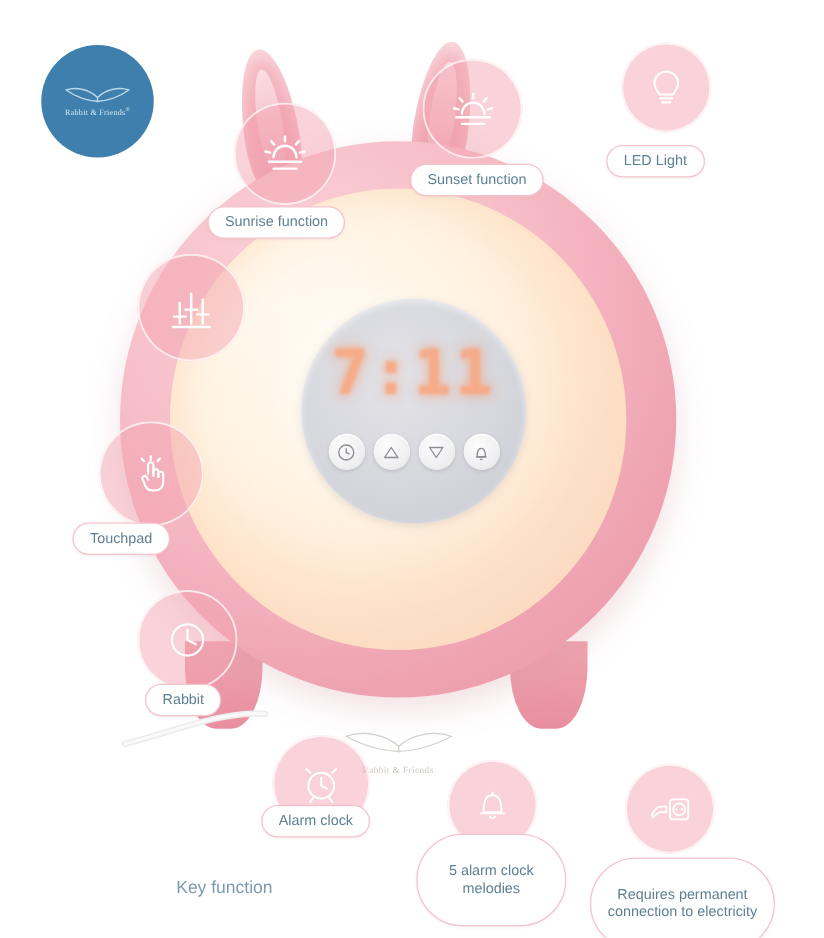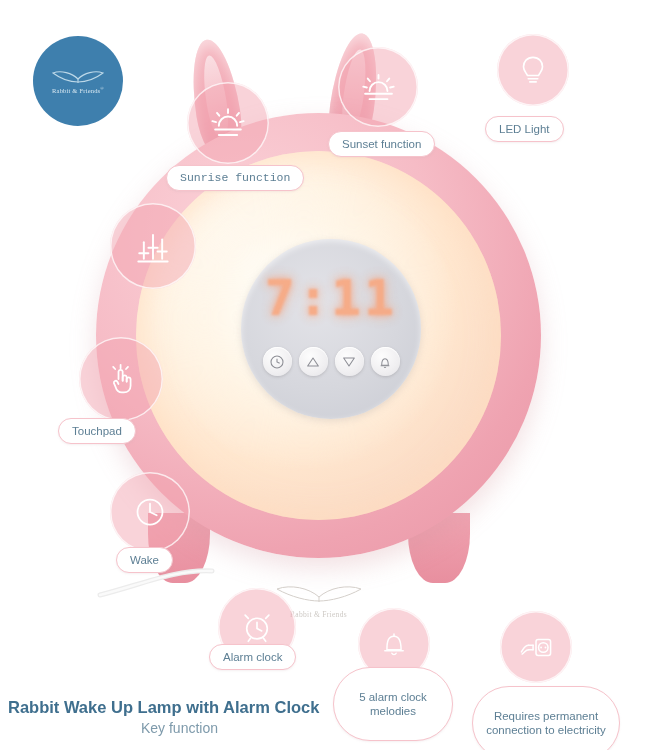--- a/index.html
+++ b/index.html
@@ -366,35 +366,34 @@
       <circle cx="33" cy="24" r="1.3" fill="#fff" stroke="none"></circle>
       <circle cx="39" cy="24" r="1.3" fill="#fff" stroke="none"></circle>
       <path d="M22 21 L22 27"></path>
       <path d="M16 21 L22 21"></path>
         <path d="M16 27 L22 27"></path>
       <path d="M16 21 C10 21 9 26 6 30"></path>
       <path d="M16 27 C12 27 11 30 7 33"></path>
     </svg>
   </div>
 
-  <div class="pill" style="left:166px; top:165px;font-family:Liberation Mono, monospace;">Sunrise function</div>
+  <div class="pill" style="left:166px; top:165px;">Sunrise function</div>
 
   <div class="pill" style="left:328px; top:131px;">Sunset function</div>
 
   <div class="pill" style="left:485px; top:116px;">LED Light</div>
 
 
   <div class="pill" style="left:58px; top:418px;">Touchpad</div>
 
-  <div class="pill" style="left:116px; top:547px;">Wake</div>
+  <div class="pill" style="left:116px; top:547px;">Rabbit</div>
 
   <div class="pill" style="left:209px; top:644px;">Alarm clock</div>
 
   <div class="pill two-line" style="left:333px; top:667px;">5 alarm clock melodies</div>
 
   <div class="pill two-line" style="left:472px; top:686px; width:148px;">Requires permanent connection to electricity</div>
 
   <div class="footer">
-    <div class="title">Rabbit Wake Up Lamp with Alarm Clock</div>
     <div class="subtitle">Key function</div>
   </div>
 
 </div>
 
 </body></html>

